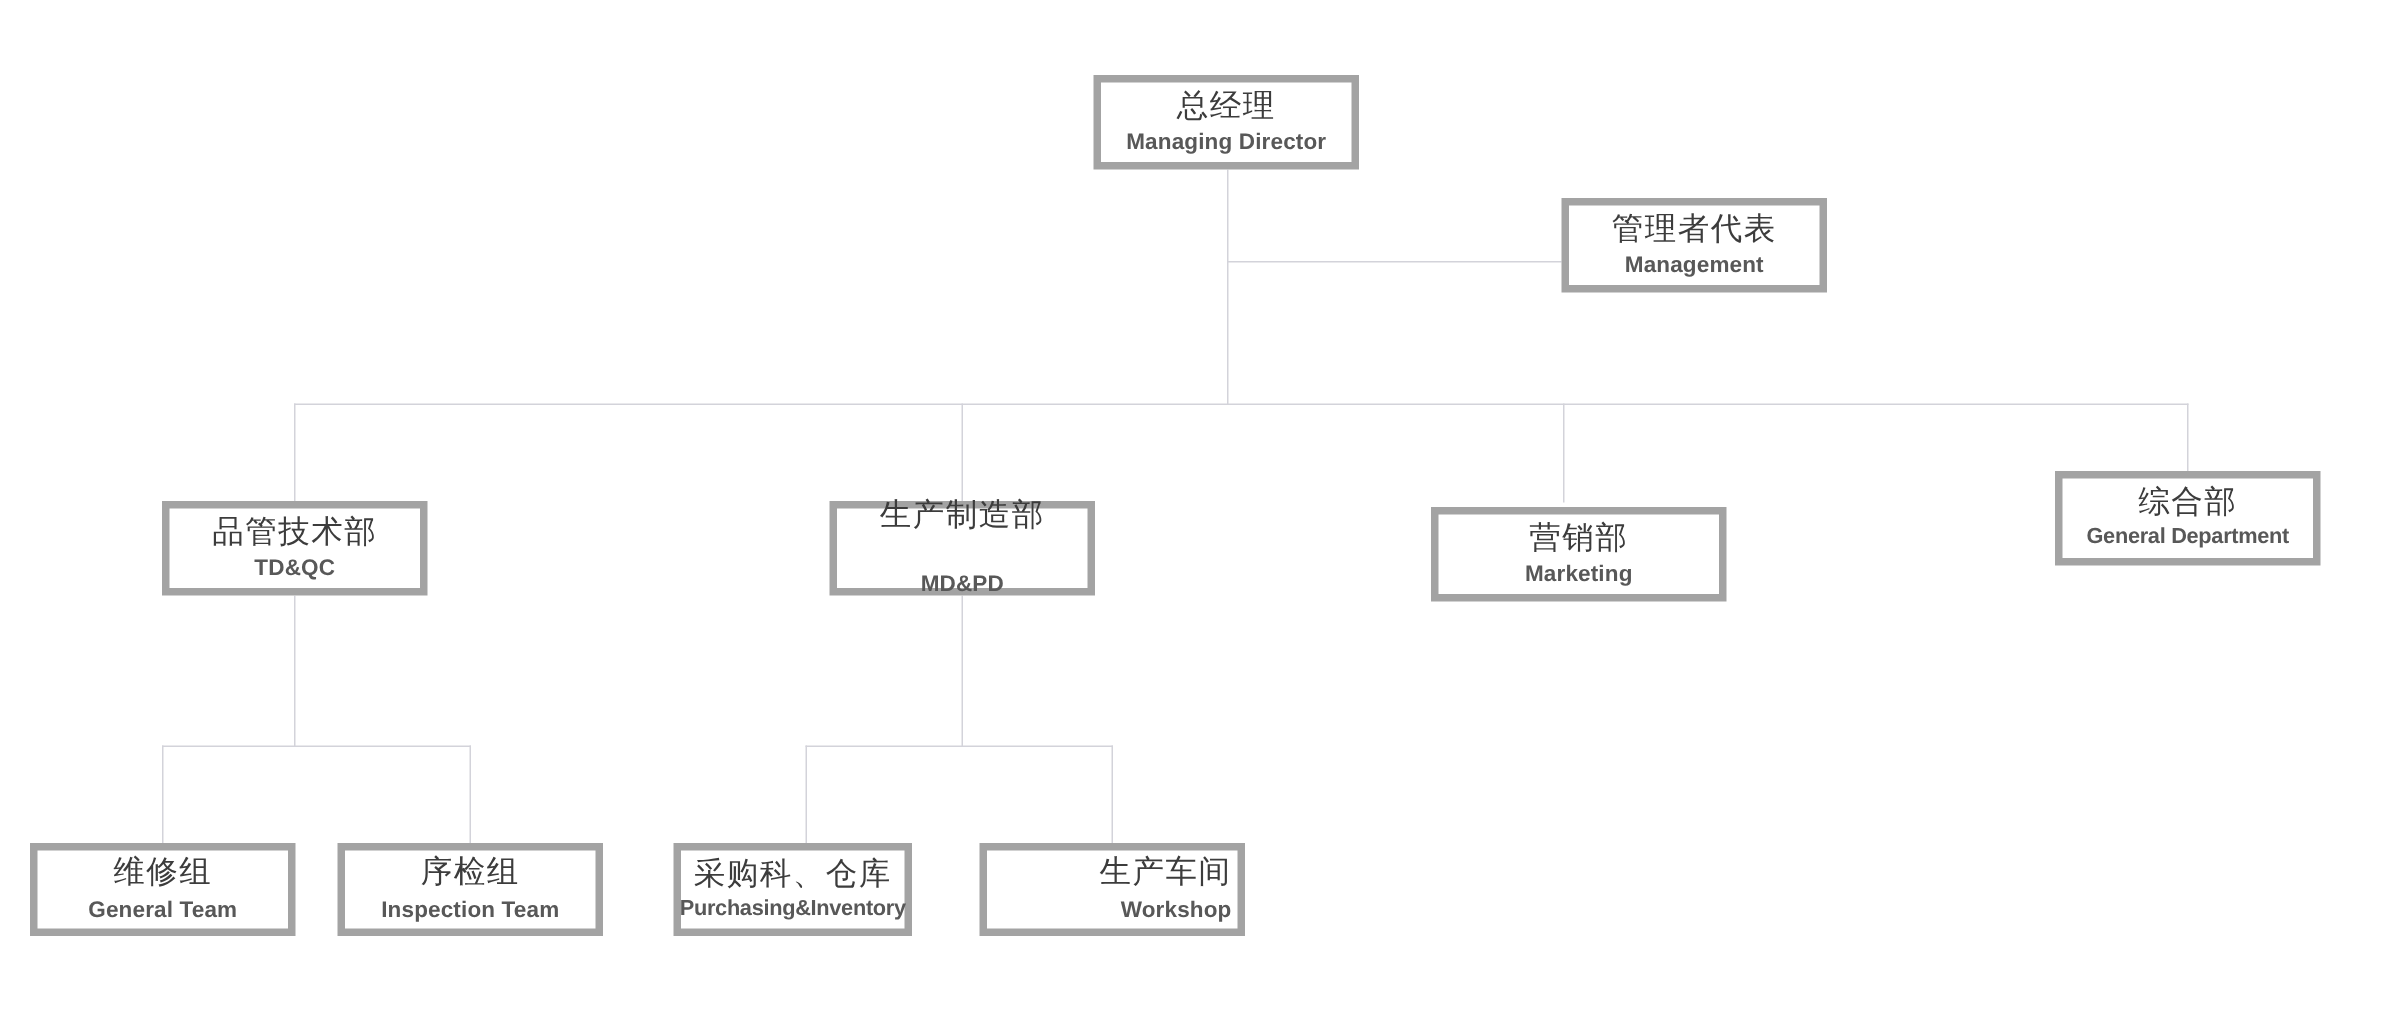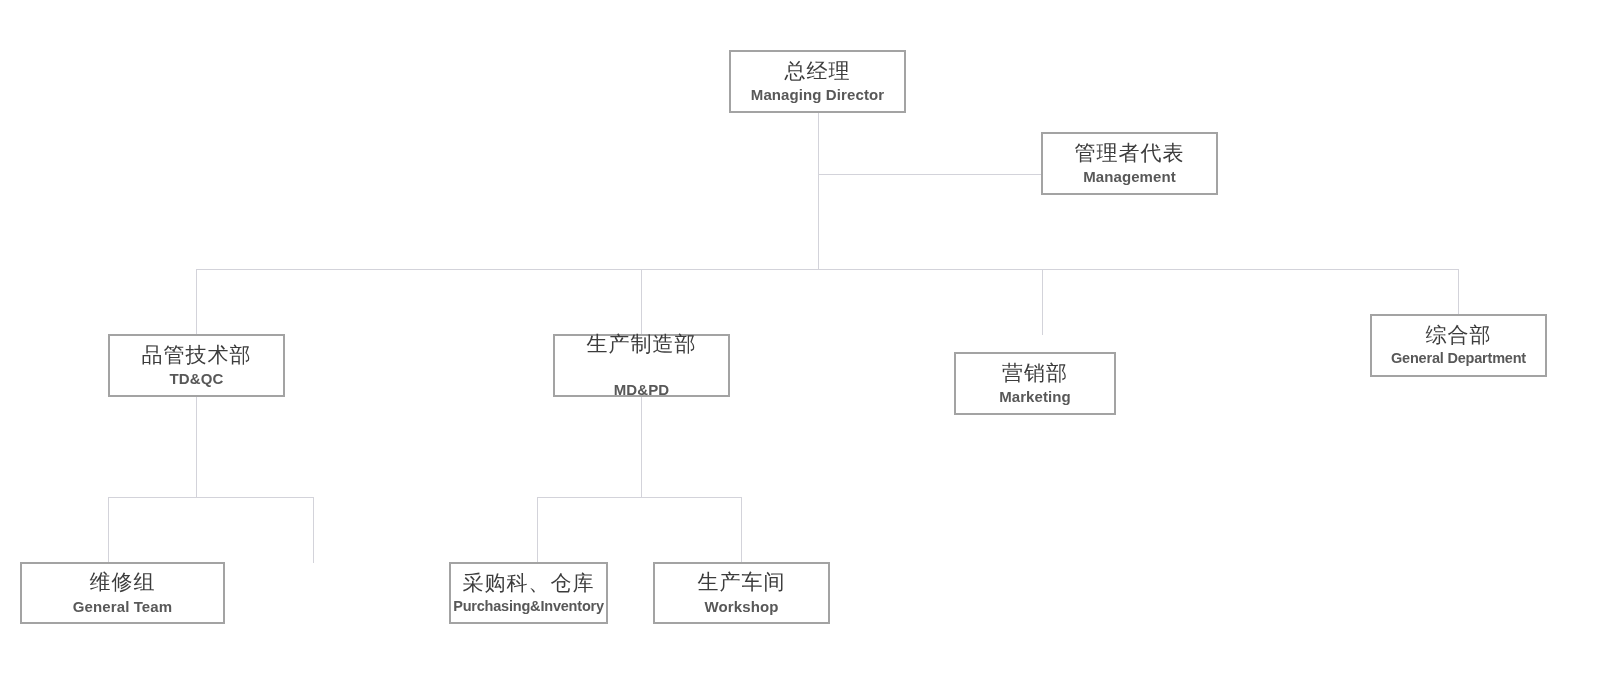--- a/index.html
+++ b/index.html
@@ -24,21 +24,21 @@
     position: absolute;
     background: #d3d3da;
   }
   .conn.v { width: 1px; }
   .conn.h { height: 1px; }
 
   
   .node {
     position: absolute;
     box-sizing: border-box;
-    border: 2px solid #a3a3a3;
+    border: 5px solid #a3a3a3;
     background: #ffffff;
     display: flex;
     flex-direction: column;
     align-items: center;
     justify-content: center;
     text-align: center;
     line-height: 1.06;
     padding: 2px 4px;
   }
   .node .cn {
@@ -101,39 +101,43 @@
   <div class="node" style="left:108px; top:334px; width:177px; height:63px;align-items:center;">
     <div class="cn">品管技术部</div>
     <div class="en">TD&amp;QC</div>
   </div>
 
   <div class="node" style="left:553px; top:334px; width:177px; height:63px;gap:22px;">
     <div class="cn">生产制造部</div>
     <div class="en">MD&amp;PD</div>
   </div>
 
-  <div class="node" style="left:954px; top:352px; width:162px; height:63px;">
+  <div class="node" style="left:954px; top:338px; width:197px; height:63px;">
     <div class="cn">营销部</div>
     <div class="en">Marketing</div>
   </div>
 
   <div class="node long-en" style="left:1370px; top:314px; width:177px; height:63px;">
     <div class="cn">综合部</div>
     <div class="en">General Department</div>
   </div>
 
-  <div class="node" style="left:20px; top:562px; width:205px; height:62px;">
+  <div class="node" style="left:20px; top:562px; width:177px; height:62px;">
     <div class="cn">维修组</div>
     <div class="en">General Team</div>
   </div>
 
+  <div class="node" style="left:225px; top:562px; width:177px; height:62px;">
+    <div class="cn">序检组</div>
+    <div class="en">Inspection Team</div>
+  </div>
 
   <div class="node long-en" style="left:449px; top:562px; width:159px; height:62px;">
     <div class="cn">采购科、仓库</div>
     <div class="en">Purchasing&amp;Inventory</div>
   </div>
 
-  <div class="node" style="left:653px; top:562px; width:177px; height:62px;">
+  <div class="node" style="left:653px; top:562px; width:177px; height:62px;align-items:flex-end;">
     <div class="cn">生产车间</div>
     <div class="en">Workshop</div>
   </div>
 
 </div>
 
 </body></html>

